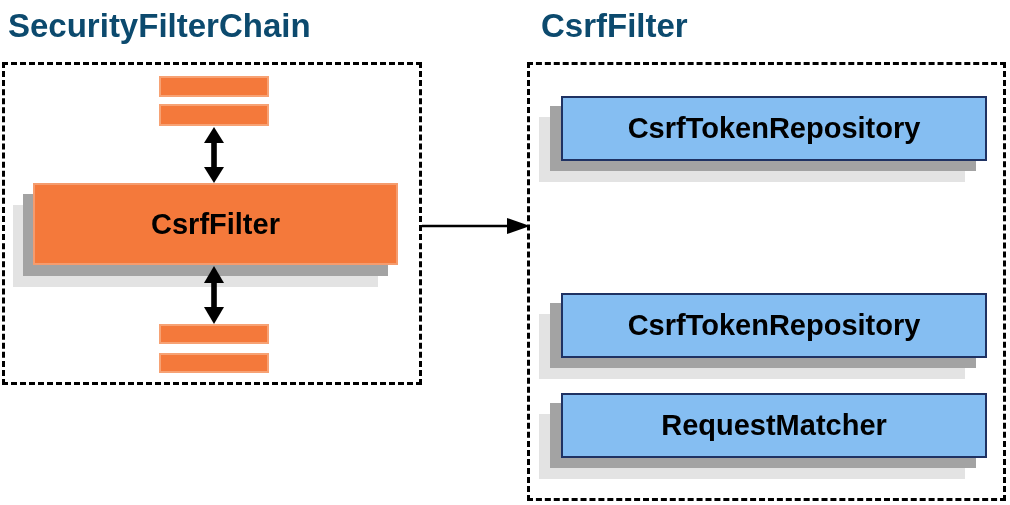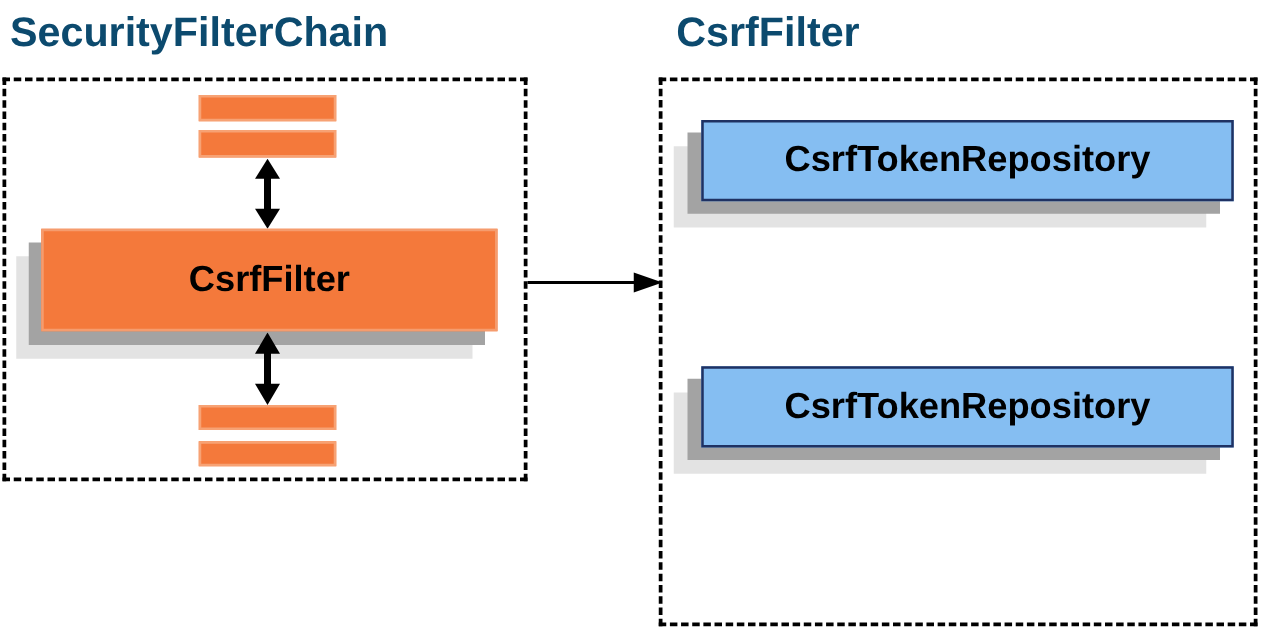--- a/index.html
+++ b/index.html
@@ -119,15 +119,18 @@
     <polygon points="86,3 86,19 109,11" fill="#000000"></polygon>
   </svg>
 
   <div class="panel panel-right">
     <div class="comp comp1">
       <span>CsrfTokenRepository</span>
     </div>
     <div class="comp comp3">
       <span>CsrfTokenRepository</span>
     </div>
+    <div class="comp comp4">
+      <span>RequestMatcher</span>
+    </div>
   </div>
 
 </div>
 
 </body></html>

